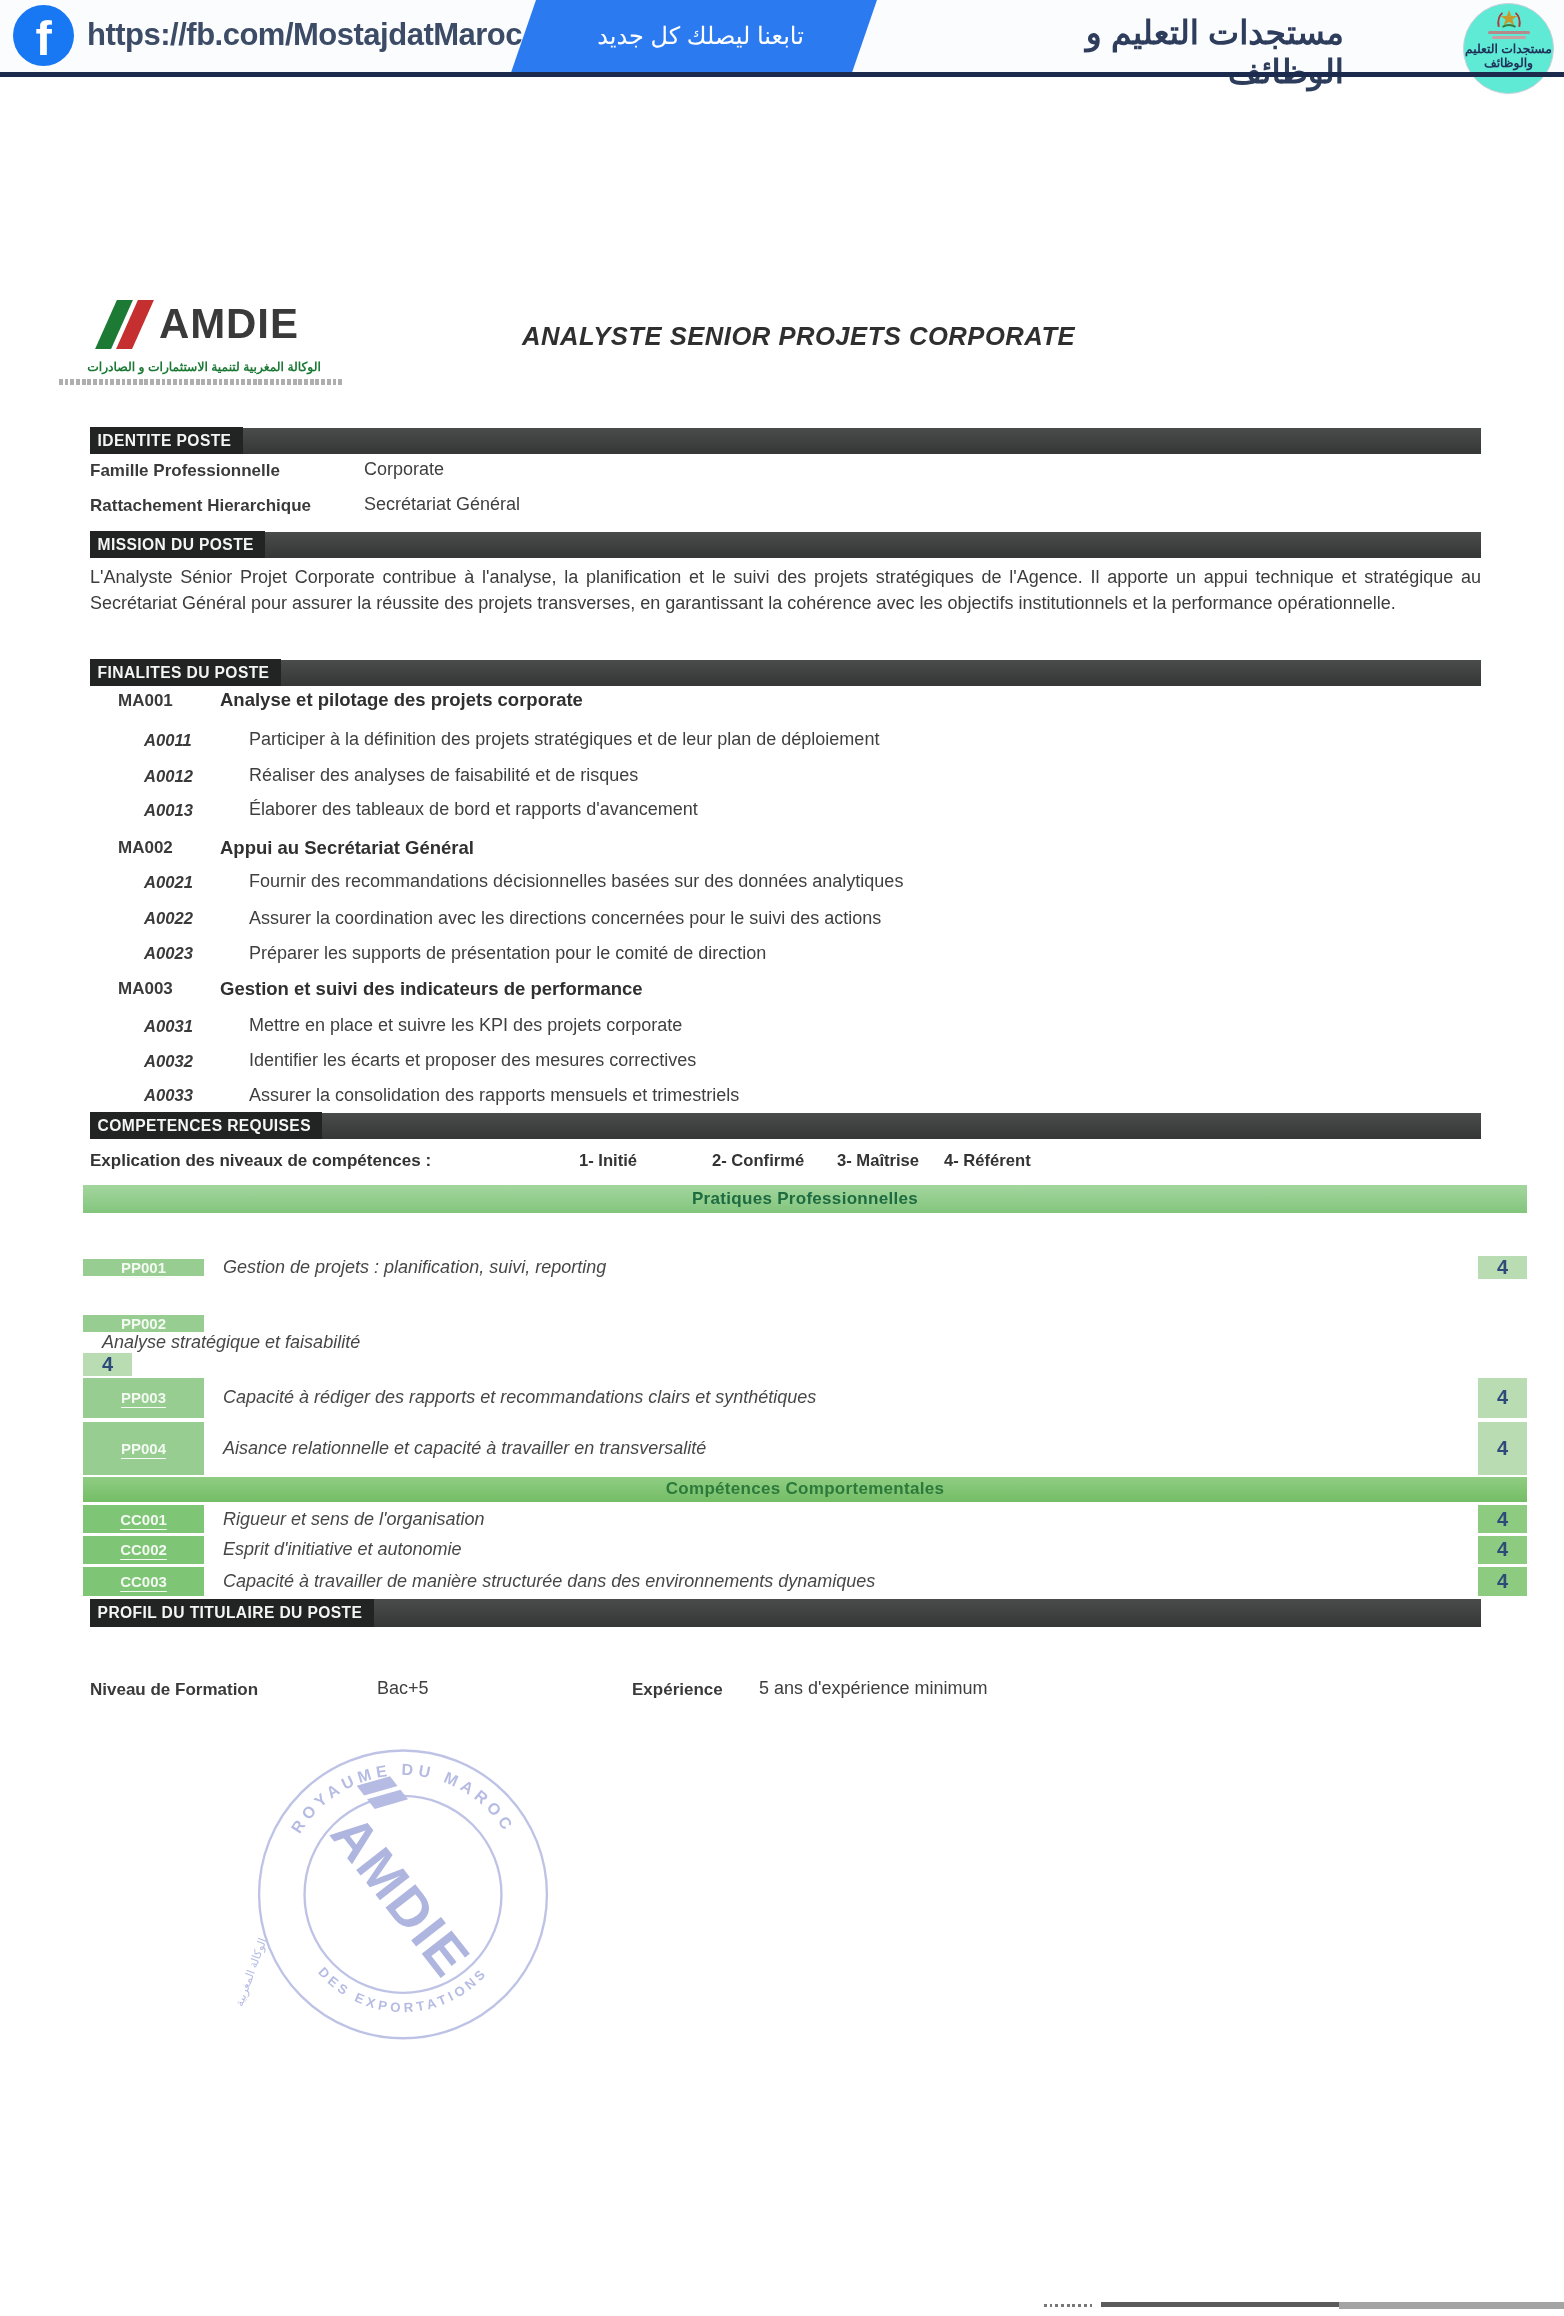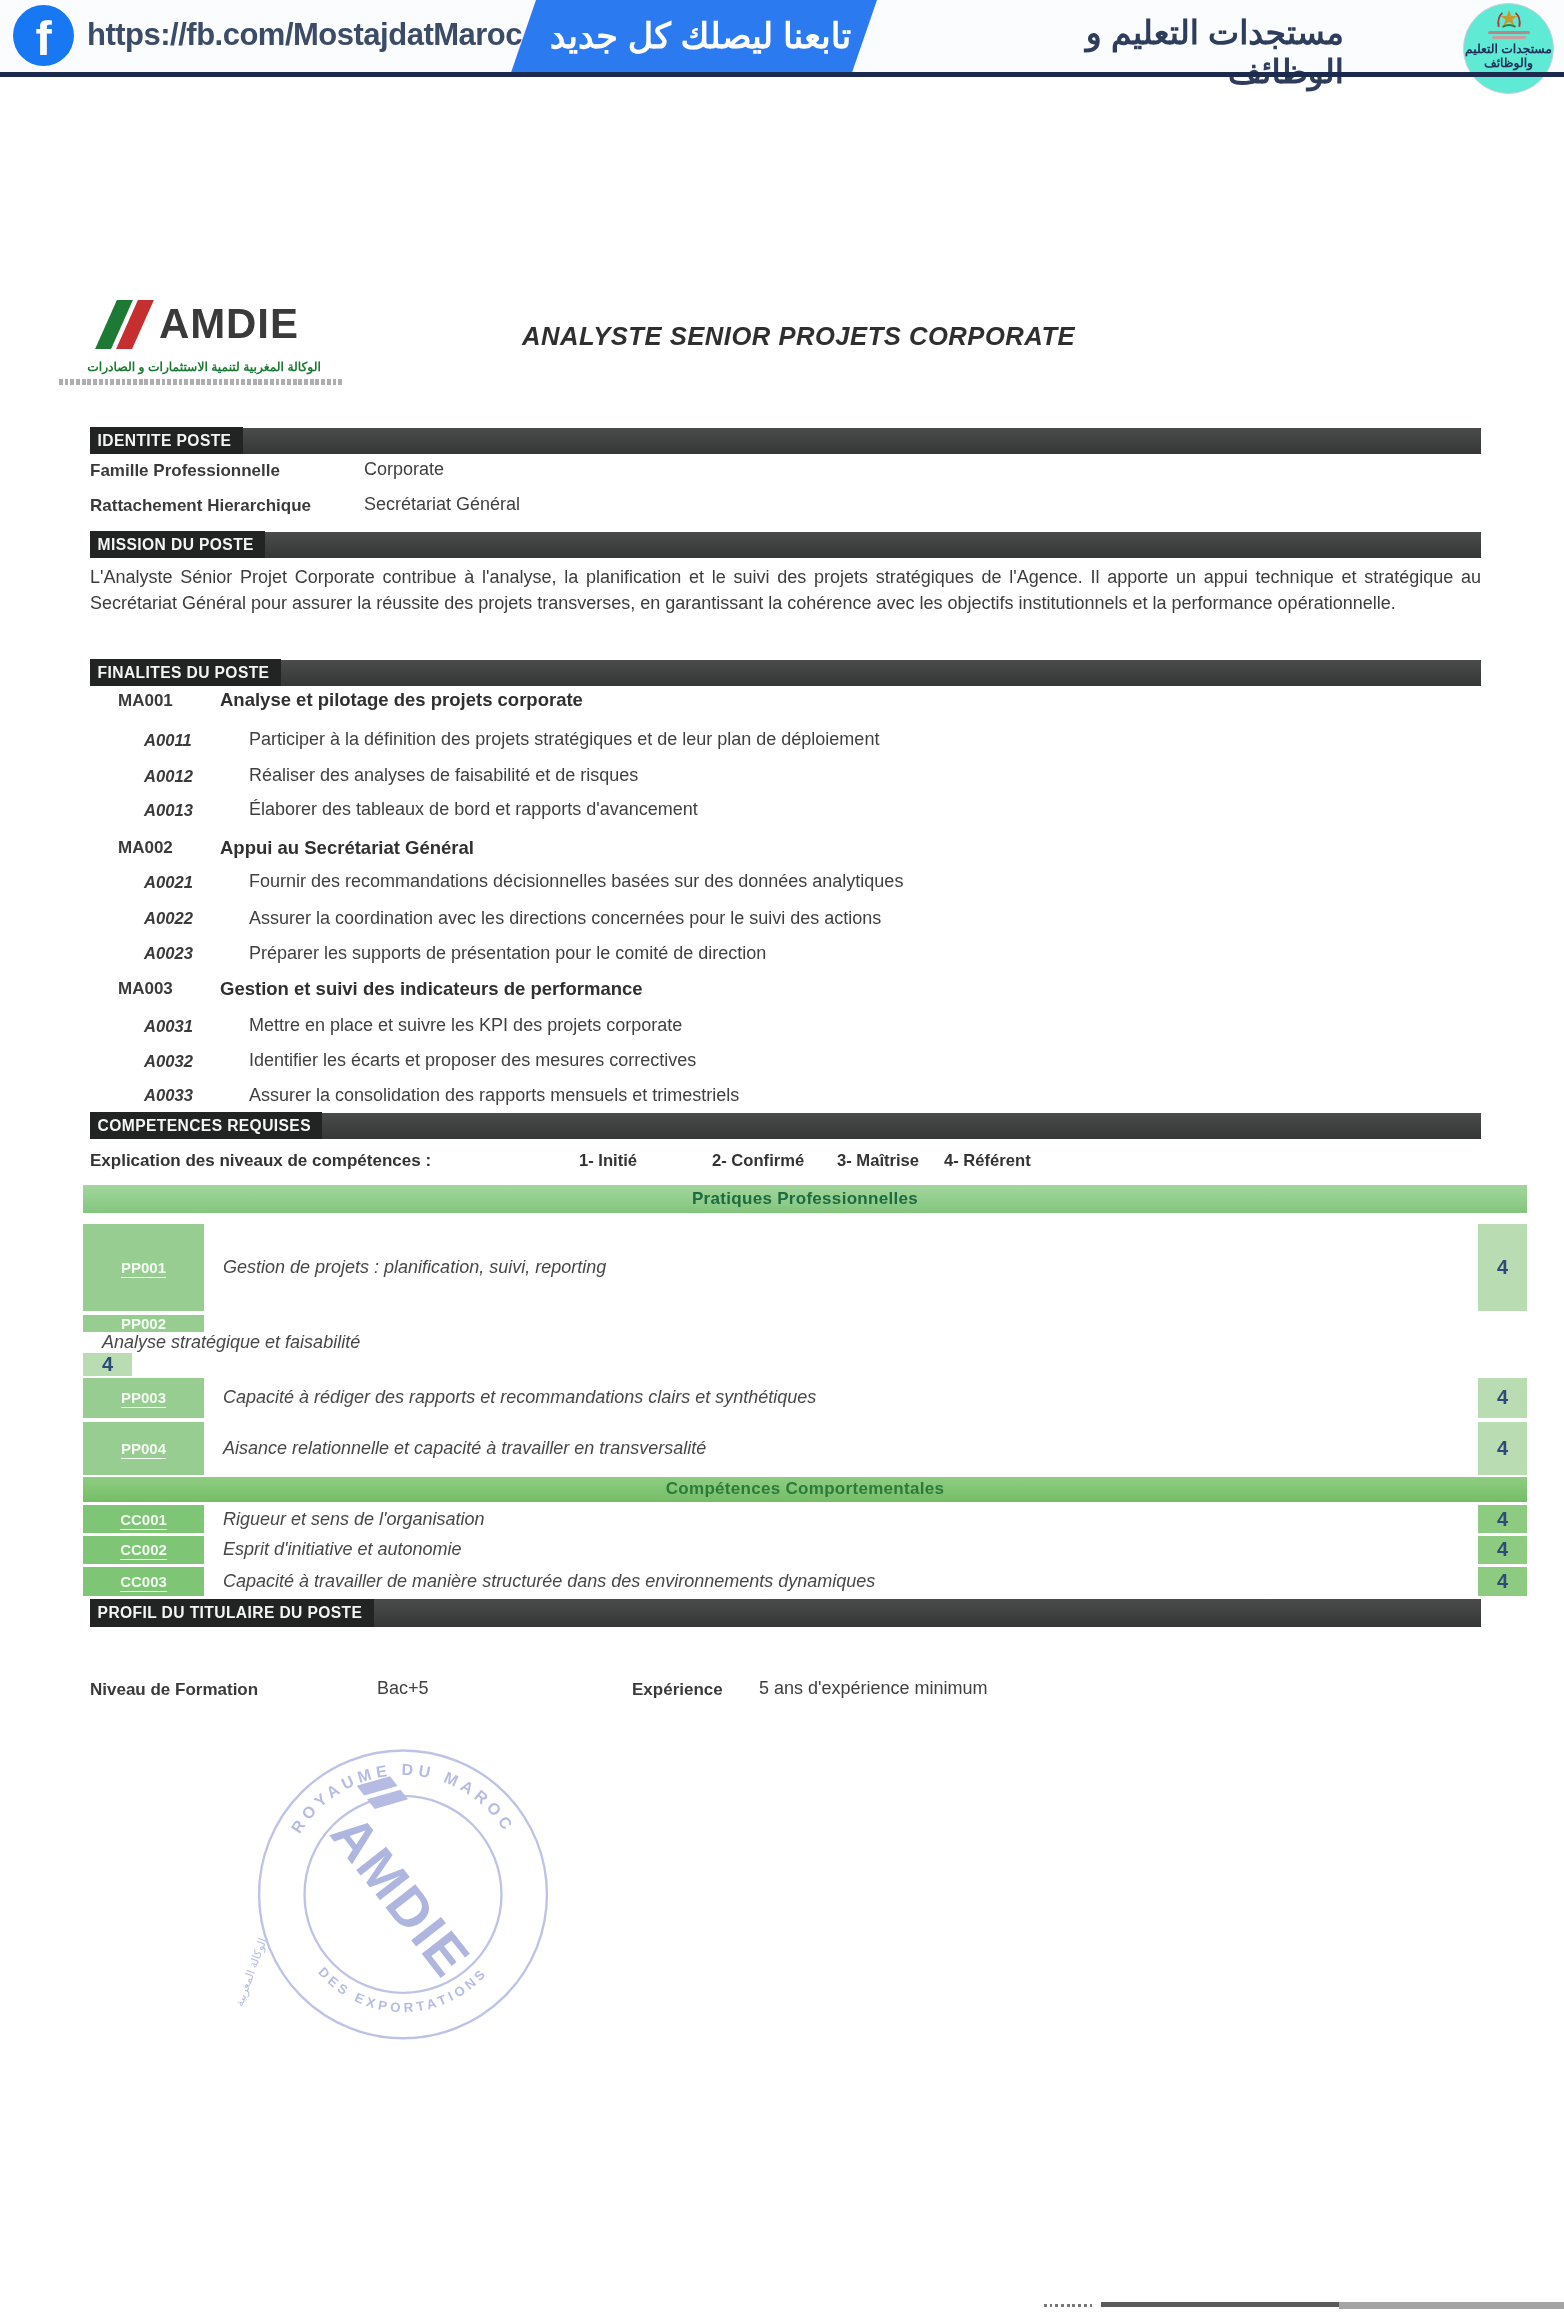--- a/index.html
+++ b/index.html
@@ -9,21 +9,21 @@
   
   .banner{position:absolute;left:0;top:0;width:1564px;height:72px;background:#fbfcfe;}
   .navy-line{position:absolute;left:0;top:72px;width:1564px;height:4.7px;background:#1c2b4d;}
   .fb-circle{position:absolute;left:13.2px;top:4.7px;width:61px;height:61px;border-radius:50%;
              background:#1877F2;color:#fff;display:flex;align-items:flex-end;justify-content:center;
              font-weight:bold;font-size:49px;line-height:55px;overflow:hidden;}
   .fb-url{position:absolute;left:87px;top:17px;font-size:31px;font-weight:bold;color:#3c4b66;letter-spacing:-0.5px;}
   .follow-par{position:absolute;left:536px;top:0;width:341px;height:72px;background:#2b7af0;
               transform:skewX(-19deg);transform-origin:top left;}
   .follow-text{position:absolute;left:530px;top:0;width:341px;height:72px;display:flex;align-items:center;
-               justify-content:center;color:#ffffff;font-size:35px;font-weight:bold;direction:rtl;}
+               justify-content:center;color:#ffffff;font-size:24px;font-weight:normal;direction:rtl;}
   .brand-ar{position:absolute;left:984px;top:13.2px;width:360px;text-align:right;color:#2e3d5c;
             font-size:33px;font-weight:bold;direction:rtl;}
   .logo-circle{position:absolute;left:1463px;top:2.8px;width:89px;height:89px;border-radius:50%;
                background:#5eead4;border:1.9px solid #c9d0da;display:flex;flex-direction:column;
                align-items:center;justify-content:flex-start;overflow:hidden;}
   .logo-emblem{margin-top:4.7px;}
   .logo-micro{width:42px;height:2.8px;background:#b6888a;border-radius:1.9px;margin-top:1.9px;}
   .logo-micro2{width:34px;height:2.8px;background:#c9a0a0;border-radius:1.9px;margin-top:1.9px;}
   .logo-ar1{color:#21325a;font-size:12.3px;font-weight:bold;direction:rtl;margin-top:2.8px;white-space:nowrap;}
   .logo-ar2{color:#21325a;font-size:12.3px;font-weight:bold;direction:rtl;}
@@ -178,21 +178,21 @@
   <div class="level" style="left:579px;">1- Initié</div>
   <div class="level" style="left:712px;">2- Confirmé</div>
   <div class="level" style="left:837px;">3- Maîtrise</div>
   <div class="level" style="left:944px;">4- Référent</div>
 
   <div class="gtable">
     <div class="ghead">
       <span>Pratiques Professionnelles</span>
     </div>
     <div class="gap8"></div>
-    <div class="grow" style="height:87px;">
+    <div class="grow" style="height:87px;align-items:center;">
       <div class="glabel">PP001</div>
       <div class="gcontent">Gestion de projets : planification, suivi, reporting</div>
       <div class="grate">4</div>
     </div>
     <div class="grow" style="height:59px;flex-direction:column;">
       <div class="glabel">PP002</div>
       <div class="gcontent">Analyse stratégique et faisabilité</div>
       <div class="grate">4</div>
     </div>
     <div class="grow" style="height:40px;">

